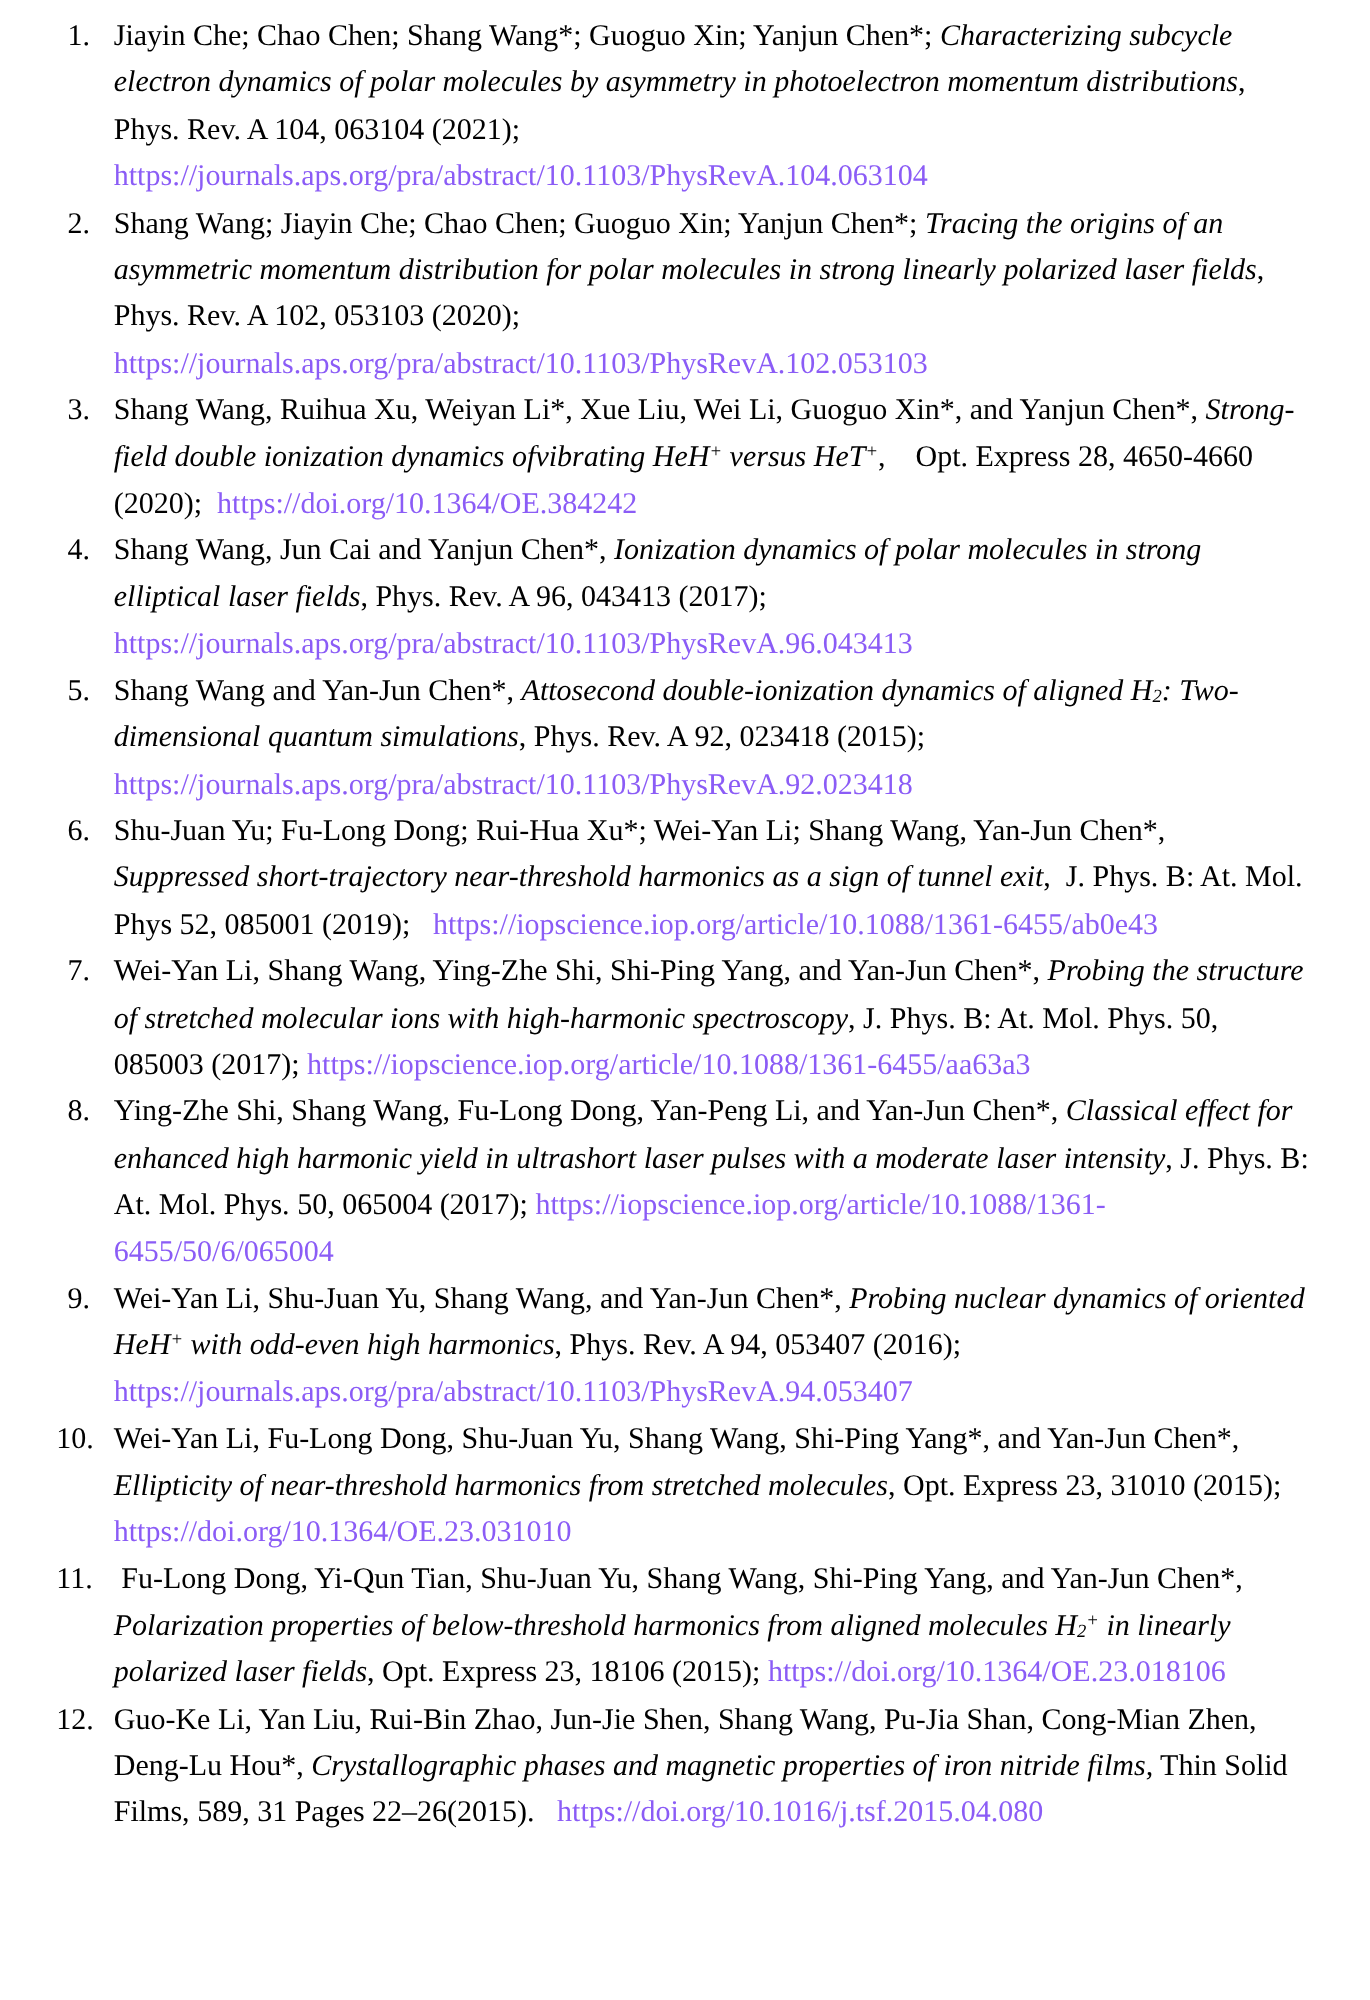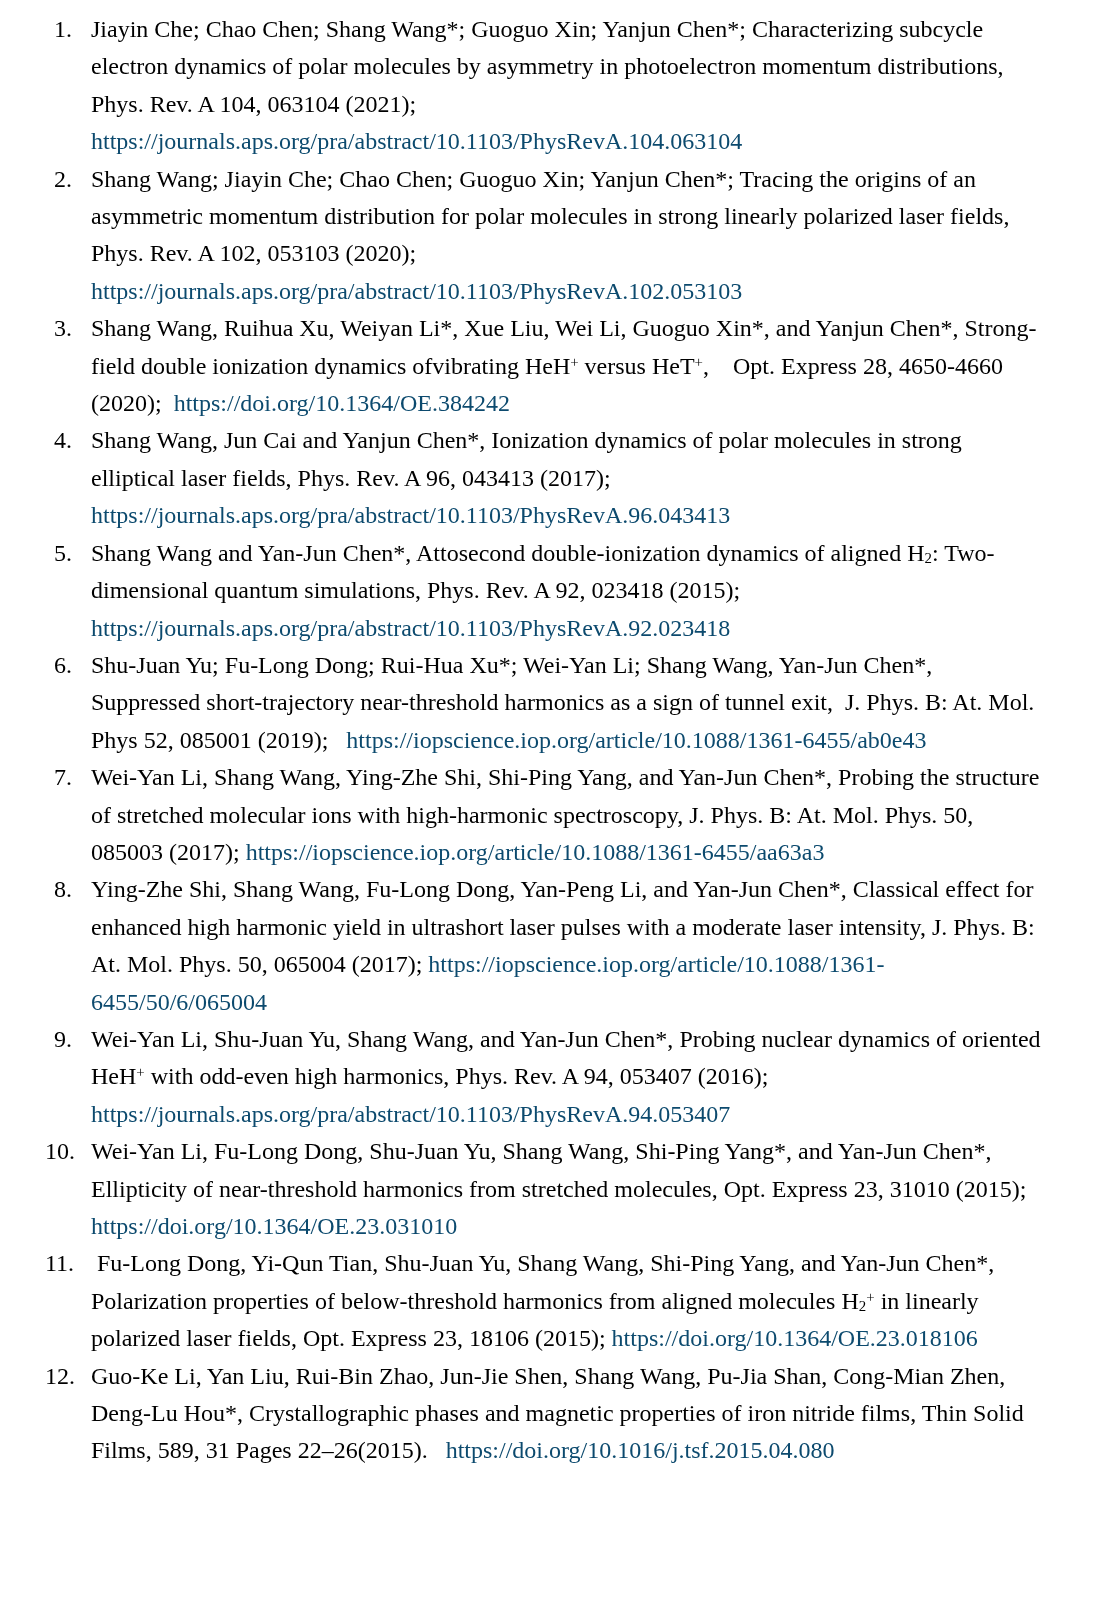--- a/index.html
+++ b/index.html
@@ -12,24 +12,24 @@
     font-size: 24px;
     line-height: 37.4px;
   }
   .page { padding: 11px 44px 0 52px; }
   ol.refs { list-style: none; margin: 0; padding: 0; }
   li.ref { position: relative; padding-left: 39px; width: 958px; }
   li.ref .num { position: absolute; left: 2px; top: 0; }
   li.ref.wide .num { left: -7px; }
   .txt { white-space: pre-wrap; overflow-wrap: break-word; }
   .b { font-weight: normal; }
-  .i { }
+  .i { font-style: italic; }
   .sup { font-size: 0.62em; vertical-align: 0.48em; line-height: 0; }
   .sub { font-size: 0.62em; vertical-align: -0.12em; line-height: 0; }
-  .url { color: #0c4a6e; text-decoration: none; }
+  .url { color: #8b5cf6; text-decoration: none; }
 </style>
 </head>
 <body style="background: rgb(255, 255, 255); color: rgb(0, 0, 0);">
 
 <main class="page">
   <ol class="refs" id="refs">
       <li class="ref"><span class="num">1.</span><span class="txt"><span class="">Jiayin Che; Chao Chen; </span><span class="b">Shang Wang*</span><span class="">; Guoguo Xin; Yanjun Chen*; </span><span class="i">Characterizing subcycle electron dynamics of polar molecules by asymmetry in photoelectron momentum distributions</span><span class="">, </span><span class="">Phys. Rev. A </span><span class="b">104</span><span class="">, 063104 (2021); </span><span class="url">https://journals.aps.org/pra/abstract/10.1103/PhysRevA.104.063104</span></span></li>
       <li class="ref"><span class="num">2.</span><span class="txt"><span class="b">Shang Wang</span><span class="">; Jiayin Che; Chao Chen; Guoguo Xin; Yanjun Chen*; </span><span class="i">Tracing the origins of an asymmetric momentum distribution for polar molecules in strong linearly polarized laser fields</span><span class="">, Phys. Rev. A </span><span class="b">102</span><span class="">, 053103 (2020); </span><span class="url">https://journals.aps.org/pra/abstract/10.1103/PhysRevA.102.053103</span></span></li>
       <li class="ref"><span class="num">3.</span><span class="txt"><span class="b">Shang Wang</span><span class="">, Ruihua Xu, Weiyan Li*, Xue Liu, Wei Li, Guoguo Xin*, and Yanjun Chen*, </span><span class="i">Strong-field double ionization dynamics ofvibrating HeH</span><span class="i sup">+</span><span class="i"> versus HeT</span><span class="i sup">+</span><span class="">,   Opt. Express 28, 4650-4660 (2020); </span><span class="url">https://doi.org/10.1364/OE.384242</span></span></li>
       <li class="ref"><span class="num">4.</span><span class="txt"><span class="b">Shang Wang</span><span class="">, Jun Cai and Yanjun Chen*, </span><span class="i">Ionization dynamics of polar molecules in strong elliptical laser fields</span><span class="">, Phys. Rev. A </span><span class="b">96</span><span class="">, 043413 (2017); </span><span class="url">https://journals.aps.org/pra/abstract/10.1103/PhysRevA.96.043413</span></span></li>

